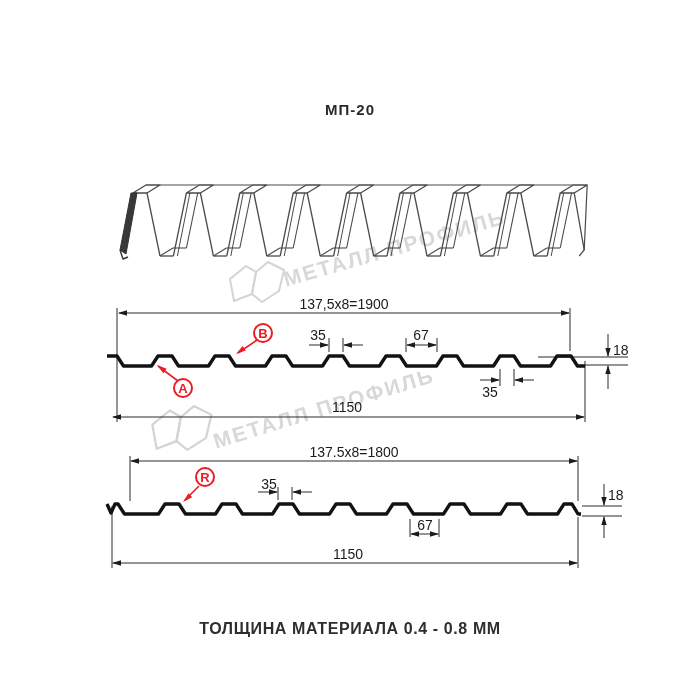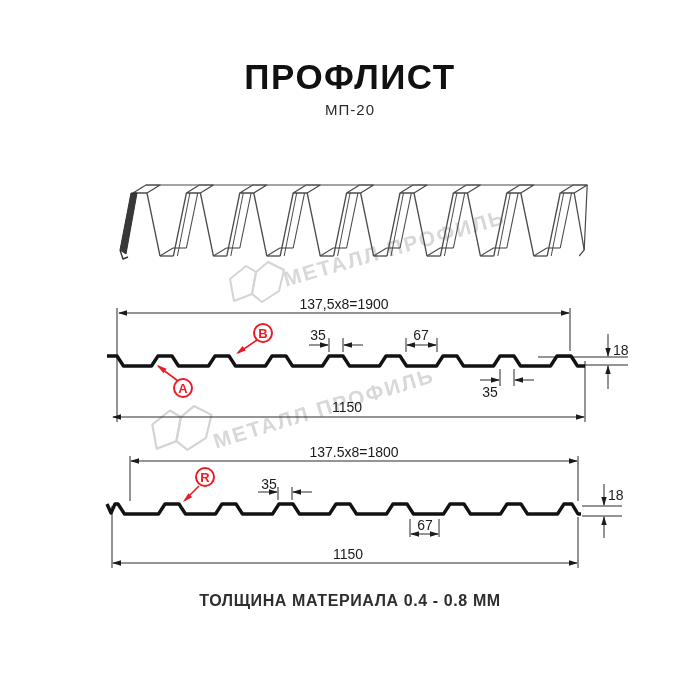--- a/index.html
+++ b/index.html
@@ -1,40 +1,39 @@
 <!DOCTYPE html>
 <html><head>
 <meta charset="utf-8">
 <style>
   html,body{margin:0;padding:0;background:#fff;}
   #page{position:relative;width:700px;height:700px;background:#ffffff;overflow:hidden;
         font-family:"Liberation Sans",sans-serif;}
   .ttl{position:absolute;left:0;top:57px;width:700px;text-align:center;
        font-size:35px;font-weight:700;letter-spacing:1.5px;color:#111;}
   .sub{position:absolute;left:0;top:101px;width:700px;text-align:center;
-       font-size:15px;font-weight:400;letter-spacing:1px;color:#2a2a2a;}
-  .foot{position:absolute;left:0;top:592px;width:700px;text-align:center;
+       font-size:15px;font-weight:700;letter-spacing:1px;color:#2a2a2a;}
+  .foot{position:absolute;left:0;top:620px;width:700px;text-align:center;
         font-size:16px;font-weight:700;letter-spacing:0.6px;color:#2e2e2e;}
   .wmtext{position:absolute;font-size:21px;font-weight:700;letter-spacing:2px;
           color:#d8d8d8;white-space:nowrap;transform-origin:0 50%;z-index:1;}
   .wmlogo{position:absolute;z-index:1;}
   svg.draw{position:absolute;left:0;z-index:2;}
   .dim{position:absolute;font-size:14px;color:#1b1b1b;white-space:nowrap;z-index:3;
        transform:translateX(-50%);}
   .dim.la{transform:none;text-align:center;}
   .marker{position:absolute;width:20px;height:20px;border:2.4px solid #ec1c24;border-radius:50%;
           color:#ec1c24;font-size:13px;font-weight:700;display:flex;align-items:center;
           justify-content:center;z-index:4;background:transparent;box-sizing:border-box;}
 </style>
 </head>
 <body>
 
 <div id="page">
 
-  <div class="ttl">ПРОФЛИСТ</div>
   <div class="sub">МП-20</div>
 
   <svg class="wmlogo" style="left:229px;top:261px" width="58" height="42" viewBox="0 0 58 42">
     <g fill="none" stroke="#d4d4d4" stroke-width="2" stroke-linejoin="round">
       <path d="M5 40 L1 18 L17 5 L27 11 L23 33 Z"></path>
       <path d="M23 33 L27 11 L39 1 L55 9 L50 30 L33 41 Z"></path>
     </g>
   </svg>
   <div class="wmtext" style="left:284px;top:268px;transform:rotate(-16deg)">МЕТАЛЛ ПРОФИЛЬ</div>
 

